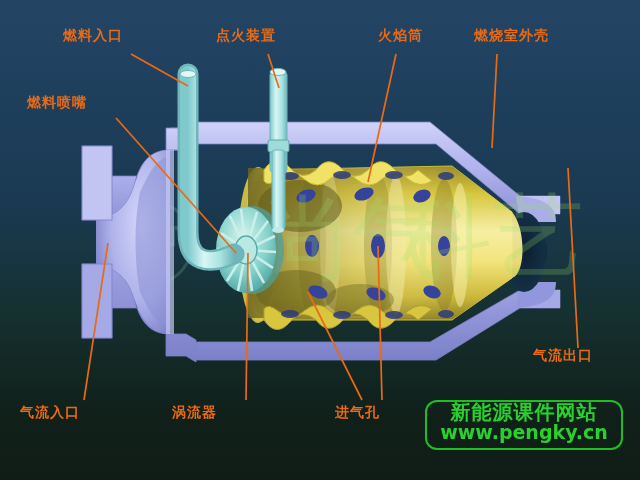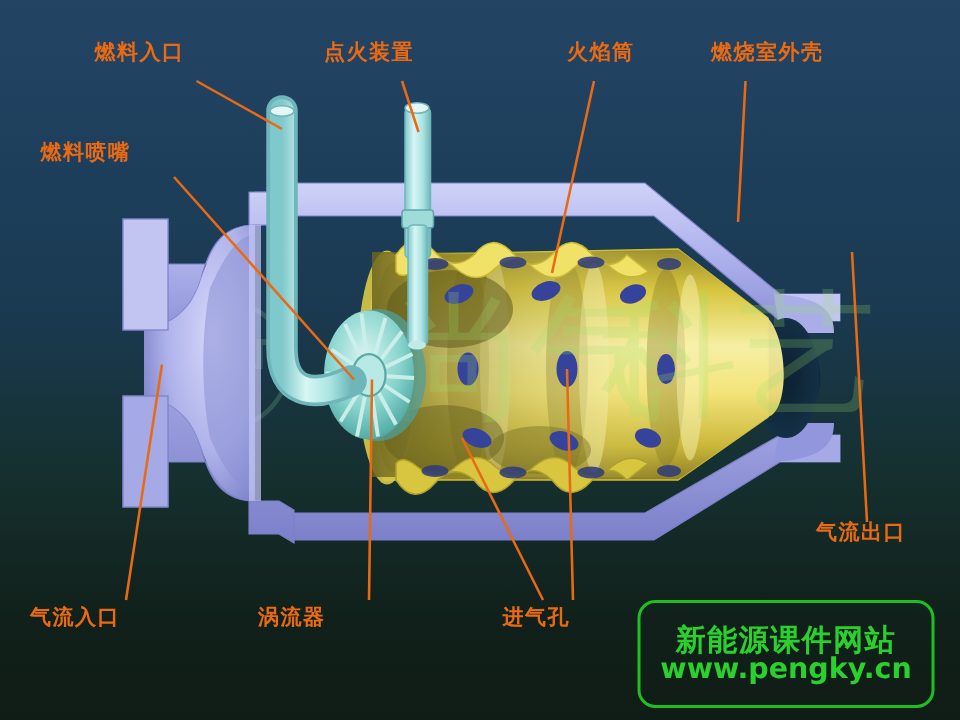--- a/index.html
+++ b/index.html
@@ -4,23 +4,23 @@
 <style>
   html,body{margin:0;padding:0;background:#000;}
   #stage{
     position:relative;width:640px;height:480px;overflow:hidden;
     font-family:"DejaVu Sans","Liberation Sans",sans-serif;
     background:linear-gradient(to bottom,#234463 0%,#1e3f5c 22%,#1a3a52 42%,#15302f 66%,#11201a 86%,#101d16 100%);
   }
   .lbl{position:absolute;color:#ea6a14;font-size:14px;font-weight:700;letter-spacing:1px;white-space:nowrap;line-height:1;}
   svg.layer{position:absolute;left:0;top:0;width:640px;height:480px;}
   #sitebox{
-    position:absolute;left:425px;top:400px;width:198px;height:72px;
+    position:absolute;left:425px;top:400px;width:198px;height:50px;
     border:2px solid #1fbf24;border-radius:12px;box-sizing:border-box;
-    display:flex;flex-direction:column;align-items:center;justify-content:center;
+    display:flex;flex-direction:column;align-items:center;
   }
   #sitebox .cn{color:#2ad02e;font-size:20px;font-weight:700;line-height:1.05;letter-spacing:1px;}
   #sitebox .url{color:#2ad02e;font-size:19px;font-weight:700;line-height:1.05;letter-spacing:0px;}
 </style>
 </head>
 <body>
 
 <div id="stage">
 
   <svg class="layer" viewBox="0 0 640 480">
@@ -236,20 +236,20 @@
   </svg>
 
   <div class="lbl" style="left:63px;  top:28px;">燃料入口</div>
   <div class="lbl" style="left:216px; top:28px;">点火装置</div>
   <div class="lbl" style="left:378px; top:28px;">火焰筒</div>
   <div class="lbl" style="left:27px;  top:95px;">燃料喷嘴</div>
   <div class="lbl" style="left:474px; top:28px;">燃烧室外壳</div>
   <div class="lbl" style="left:20px;  top:405px;">气流入口</div>
   <div class="lbl" style="left:172px; top:405px;text-align:center;">涡流器</div>
   <div class="lbl" style="left:335px; top:405px;">进气孔</div>
-  <div class="lbl" style="left:533px; top:348px;margin-left:11px;">气流出口</div>
+  <div class="lbl" style="left:533px; top:348px;">气流出口</div>
 
   <div id="sitebox">
     <div class="cn">新能源课件网站</div>
     <div class="url">www.pengky.cn</div>
   </div>
 
 </div>
 
 </body></html>

